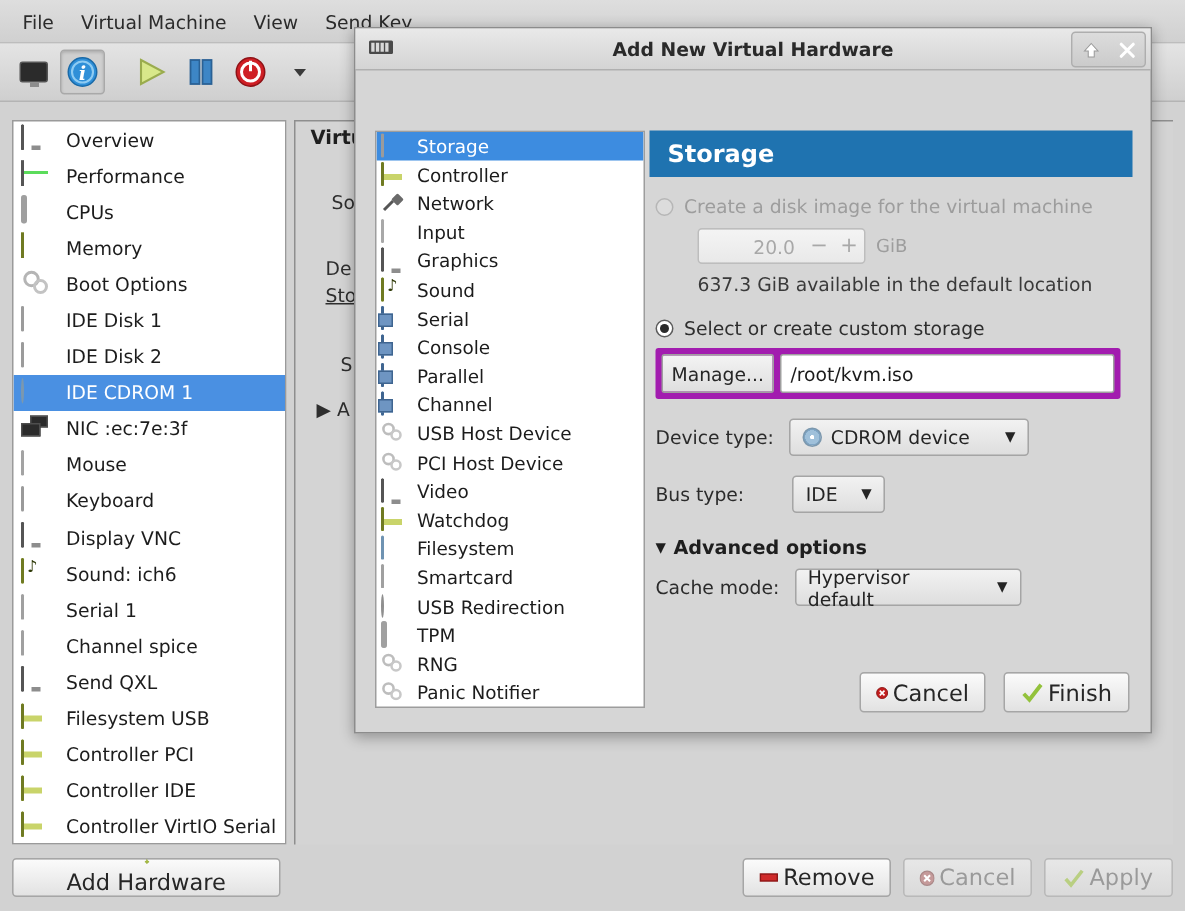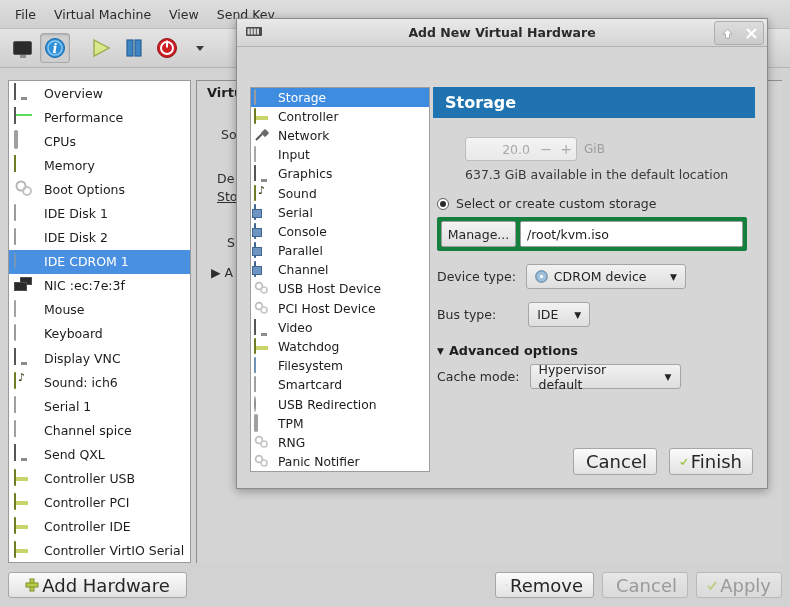--- a/index.html
+++ b/index.html
@@ -68,24 +68,24 @@
 
   .bottom-bar {
     position: absolute; left: 0; top: 565px; width: 790px; height: 42px;
     background: #d2d2d2;
   }
   .btn {
     display: inline-flex; align-items: center; justify-content: center;
     gap: 3px; height: 26px;
     background: linear-gradient(#fbfbfb, #e2e2e2);
     border: 1px solid #a6a6a6; border-radius: 3px;
-    font-size: 18px; color: #262626; padding: 0 10px;
+    font-size: 15px; color: #262626; padding: 0 10px;
     white-space: nowrap;
   }
-  .btn.wide { width: 179px; }
+  .btn.wide { width: 179px; flex-direction: column; }
   .btn.dim { color: #9a9a9a; background: linear-gradient(#e7e7e7,#dadada); border-color:#b9b9b9; }
   #add-hw { position: absolute; left: 8px; top: 7px; }
   #bb-right { position: absolute; right: 8px; top: 7px; display: flex; gap: 8px; }
   #btn-remove { width: 99px; }
   #btn-cancel-main { width: 86px; }
   #btn-apply-main { width: 86px; }
 
   
   .dialog {
     position: absolute; left: 236px; top: 18px; width: 532px; height: 471px;
@@ -152,21 +152,21 @@
     display:flex; align-items:center; color:#a8a8a8; font-size:12.5px;
   }
   .spin-val { flex:1; text-align:right; padding-right: 6px; }
   .spin-b { width: 20px; text-align:center; font-size: 14px; color:#a8a8a8; }
   .avail { margin: 6px 0 0 28px; font-size: 12.5px; color: #3a3a3a; }
 
   .custom-sel { margin-top: 14px; }
 
   .redbox {
     margin: 6px 0 0 0px; width: 310px; padding: 4px;
-    background: #15803d; border-radius: 2px;
+    background: #a21caf; border-radius: 2px;
   }
   .redbox-inner { display: flex; align-items: stretch; height: 26px; }
   .manage-btn {
     width: 75px;
     background: linear-gradient(#f3f3f3,#dfdfdf);
     border: 1px solid #9f9f9f; border-radius: 2px;
     display:flex; align-items:center; justify-content:center;
     font-size: 12.5px; color:#262626;
   }
   .path-field {
@@ -341,21 +341,21 @@
     <div class="hw-row">
       <span class="hw-ico"><span class="smartcard"></span></span>
       <span>Channel spice</span>
     </div>
     <div class="hw-row">
       <span class="hw-ico"><span class="mon"></span></span>
       <span>Send QXL</span>
     </div>
     <div class="hw-row">
       <span class="hw-ico"><span class="card"></span></span>
-      <span>Controller USB</span>
+      <span>Filesystem USB</span>
     </div>
     <div class="hw-row">
       <span class="hw-ico"><span class="card"></span></span>
       <span>Controller PCI</span>
     </div>
     <div class="hw-row">
       <span class="hw-ico"><span class="card"></span></span>
       <span>Controller IDE</span>
     </div>
     <div class="hw-row">
@@ -538,20 +538,24 @@
               </svg>
           </span>
           <span>Panic Notifier</span>
         </div>
       </div>
 
       <div class="panel">
         <div class="panel-head">Storage</div>
         <div class="panel-body">
 
+          <div class="radio-line">
+            <span class="radio off"></span>
+            <span class="dimtext">Create a disk image for the virtual machine</span>
+          </div>
 
           <div class="spin-row">
             <span class="spinbox">
               <span class="spin-val">20.0</span>
               <span class="spin-b">−</span>
               <span class="spin-b">+</span>
             </span>
             <span class="dimtext">GiB</span>
           </div>
 

